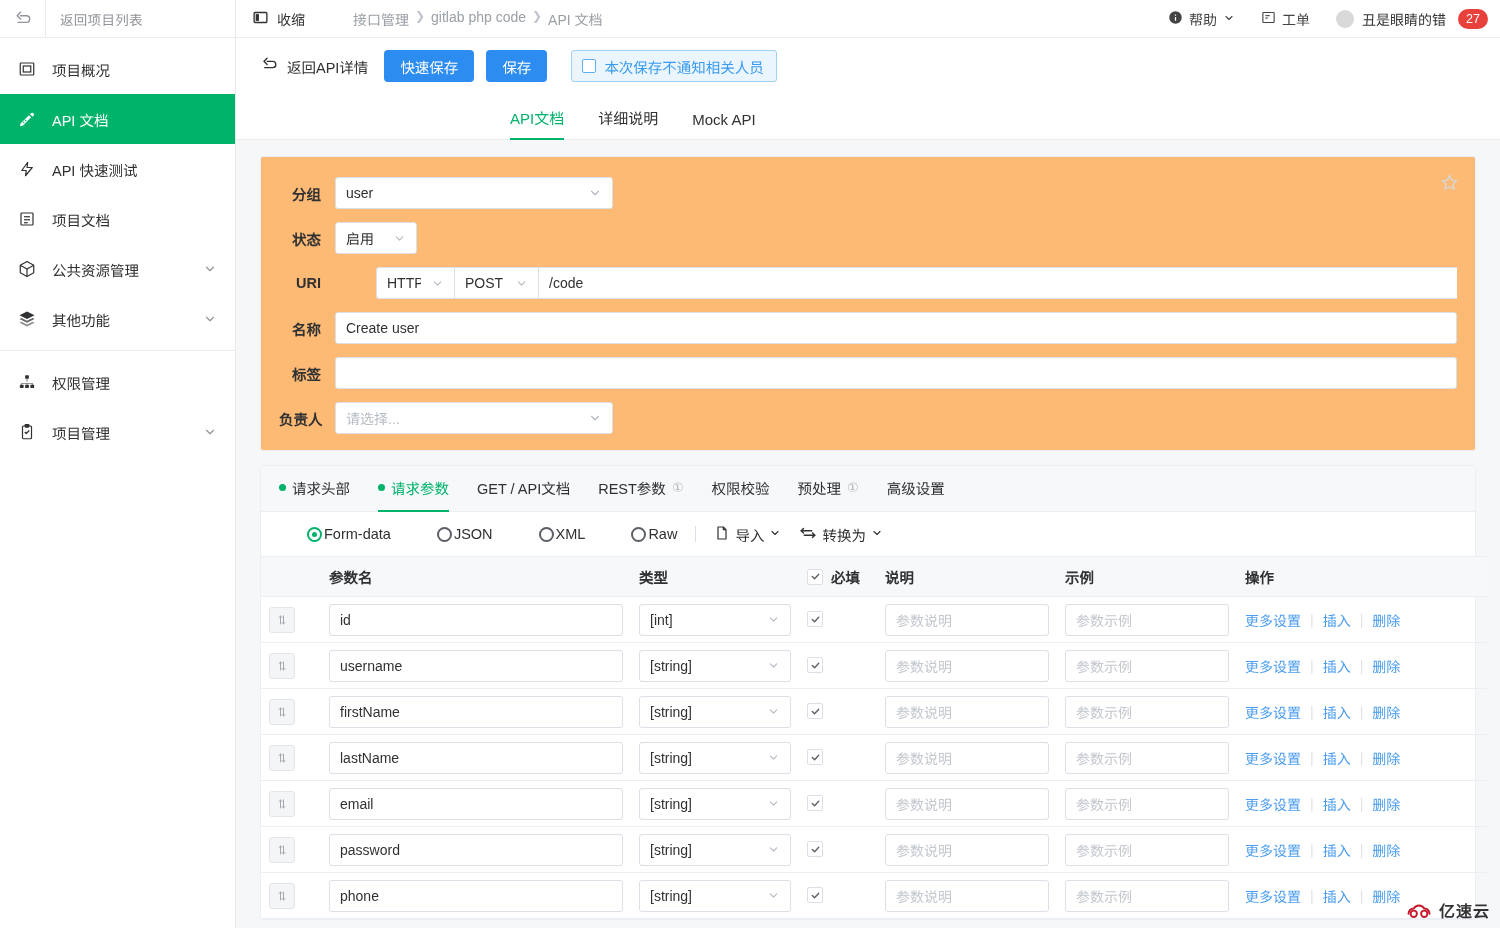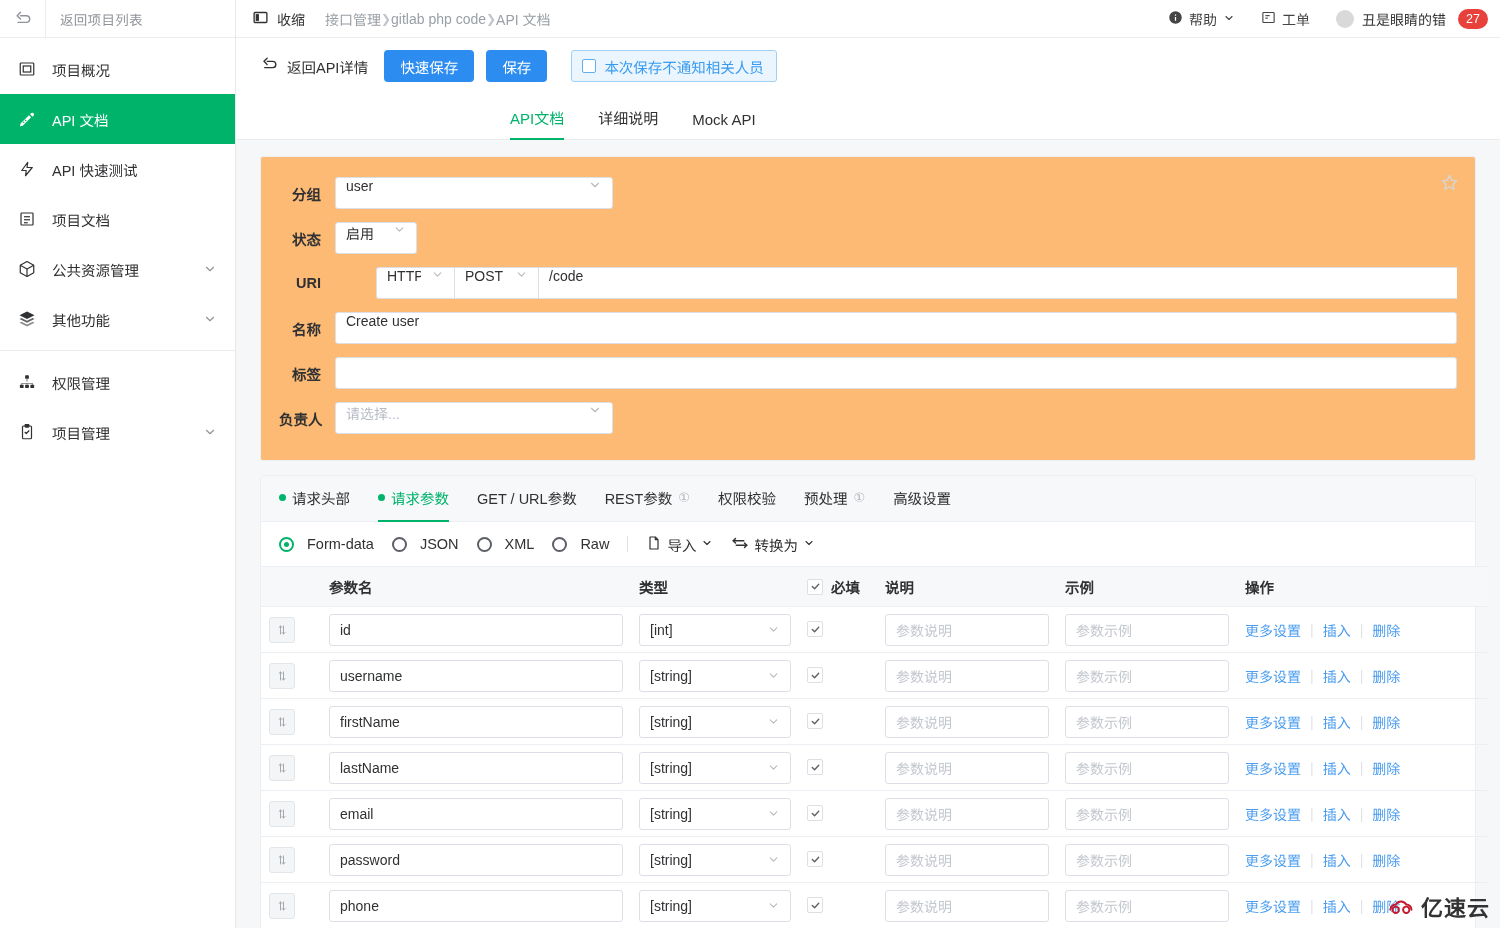--- a/index.html
+++ b/index.html
@@ -60,21 +60,21 @@
 
   
   .right { flex: 1; height: 928px; display: flex; flex-direction: column; min-width: 0; background: #f5f7f9; }
 
   .topbar {
     height: 38px; min-height: 38px; background: #fff;
     border-bottom: 1px solid #ececec;
     display: flex; align-items: center; padding: 0 12px 0 16px;
   }
   .collapse-btn { display: flex; align-items: center; gap: 8px; color: #303133; cursor: pointer; font-size: 14px; }
-  .crumbs { margin-left: 20px; display: flex; align-items: center; color: #9aa0a6; font-size: 14px; }
+  .crumbs { margin-left: 48px; display: flex; align-items: flex-start; color: #9aa0a6; font-size: 14px; gap: 6px; }
   .crumbs .sep { color: #c0c4cc; font-size: 12px; }
   .crumbs .crumb { cursor: pointer; }
   .topbar-spacer { flex: 1; }
   .top-right { display: flex; align-items: center; gap: 26px; }
   .top-act { display: flex; align-items: center; gap: 6px; color: #444; cursor: pointer; font-size: 14px; }
   .avatar { width: 18px; height: 18px; border-radius: 50%; background: #d9d9d9; display:inline-block; }
   .user-chip { display: flex; align-items: center; gap: 8px; cursor: pointer; font-size: 14px; color: #333; }
   .badge-count {
     background: #e8403a; color: #fff; border-radius: 11px;
     min-width: 30px; height: 20px; padding: 0 7px;
@@ -122,21 +122,21 @@
     background: #fdba74; border-radius: 3px; position: relative;
     padding: 20px 18px 16px 18px;
     border: 1px solid #ebeef2;
   }
   .star-fav { position: absolute; right: 16px; top: 16px; color: #d4d7dd; cursor: pointer; }
 
   .frow { display: flex; align-items: center; margin-bottom: 13px; }
   .flabel { width: 56px; text-align: right; font-weight: bold; font-size: 14.5px; color: #303133; padding-right: 14px; white-space: nowrap; }
   .ctl {
     height: 32px; border: 1px solid #dcdfe6; border-radius: 3px; background: #fff;
-    display: flex; padding: 0 10px; font-size: 14px; color: #303133;
+    display: flex; align-items: center; padding: 0 10px; font-size: 14px; color: #303133;
   }
   .ctl.ph { color: #b7bcc4; }
   .sel { justify-content: space-between; cursor: pointer; }
   .sel .cv { overflow: hidden; white-space: nowrap; }
   .sel .ar { color: #b4b9c1; margin-left: 10px; display: flex; }
   .w-group { width: 278px; }
   .w-status { width: 82px; }
   .w-proto { width: 78px; }
   .w-method { width: 84px; }
   .uri-group { display: flex; flex: 1; padding-left: 41px; }
@@ -155,21 +155,21 @@
   .ptab {
     font-size: 14.5px; color: #303133; cursor: pointer; height: 46px;
     display: flex; align-items: center; gap: 6px;
     border-bottom: 2px solid transparent;
   }
   .ptab.on { color: #00b36b; border-bottom-color: #00b36b; }
   .dot { width: 7px; height: 7px; border-radius: 50%; background: #00b36b; display: inline-block; }
   .mini-badge { color: #b0b4bb; font-size: 13px; }
 
   .modebar { height: 44px; display: flex; align-items: center; gap: 18px; padding: 0 18px; font-size: 14.5px; }
-  .radio-item { display: flex; align-items: center; gap: 13px; cursor: pointer; color: #303133; }
+  .radio-item { display: flex; align-items: center; gap: 2px; cursor: pointer; color: #303133; margin-left: 28px; }
   .radio {
     width: 15px; height: 15px; border-radius: 50%; border: 2px solid #5c6066; display: inline-block; position: relative;
   }
   .radio.on { border-color: #00b36b; }
   .radio.on::after {
     content: ""; position: absolute; left: 3px; top: 3px; width: 5px; height: 5px; border-radius: 50%; background: #00b36b;
   }
   .vbar { width: 1px; height: 16px; background: #dcdfe6; }
   .mode-act { display: flex; align-items: center; gap: 5px; cursor: pointer; color: #303133; }
 
@@ -204,21 +204,21 @@
   .col-name { width: 310px; }
   .col-type { width: 168px; }
   .col-req  { width: 78px; }
   .col-desc { width: 180px; }
   .col-ex   { width: 180px; }
   .col-ops  { width: 250px; }
 
   
   .wm {
     position: absolute; right: 10px; bottom: 6px; display: flex; align-items: center; gap: 5px;
-    font-size: 22px; font-weight: bold; color: #333; letter-spacing: 1px;
+    font-size: 16px; font-weight: bold; color: #333; letter-spacing: 1px;
   }
   .wm-logo { color: #c5192d; display: flex; align-items: center; }
   .page-abs { position: relative; }
 </style>
 </head>
 <body>
 
 <div class="app page-abs">
 
   <aside class="sidebar">
@@ -480,21 +480,21 @@
         <div class="frow">
           <div class="flabel">名称</div>
           <div class="ctl w-full">Create user</div>
         </div>
 
         <div class="frow">
           <div class="flabel">标签</div>
           <div class="ctl w-full"></div>
         </div>
 
-        <div class="frow" style="margin-bottom:10px;">
+        <div class="frow" style="margin-bottom:0;">
           <div class="flabel">负责人</div>
           <div class="ctl sel ph w-owner">
             <span class="cv">请选择...</span>
             <span class="ar">
               <svg width="14" height="14" viewBox="0 0 24 24" fill="none" stroke="currentColor" stroke-width="2" stroke-linecap="round" stroke-linejoin="round">
                   <polyline points="6 9 12 15 18 9"></polyline>
                 </svg>
             </span>
           </div>
         </div>
@@ -505,21 +505,21 @@
         <div class="ptabs">
           <div class="ptab">
             <span class="dot"></span>
             <span>请求头部</span>
           </div>
           <div class="ptab on">
             <span class="dot"></span>
             <span>请求参数</span>
           </div>
           <div class="ptab">
-            <span>GET / URL参数</span>
+            <span>GET / API文档</span>
           </div>
           <div class="ptab">
             <span>REST参数</span>
             <span class="mini-badge">①</span>
           </div>
           <div class="ptab">
             <span>权限校验</span>
           </div>
           <div class="ptab">
             <span>预处理</span>

